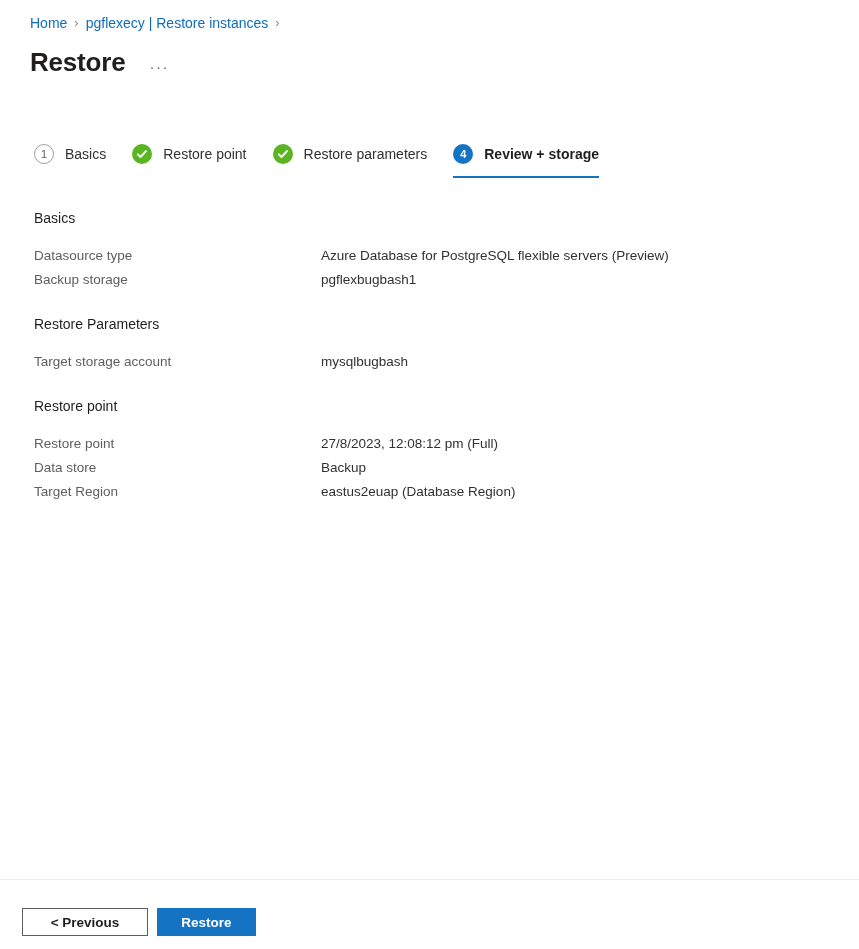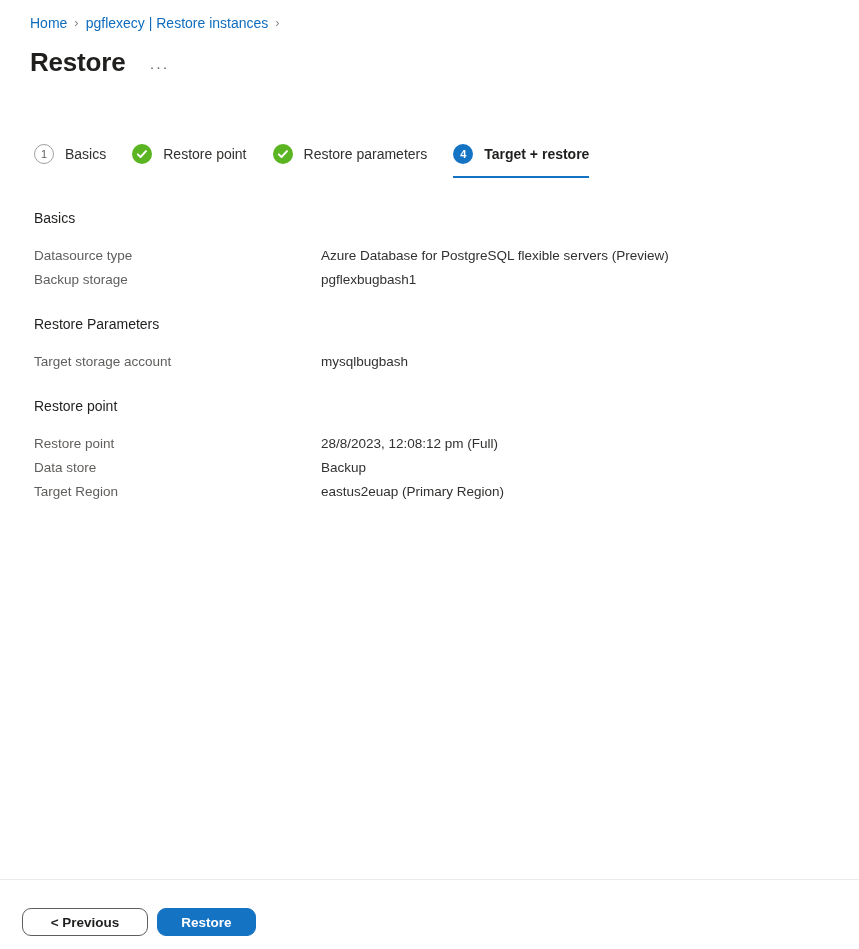--- a/index.html
+++ b/index.html
@@ -191,21 +191,21 @@
     align-items: center;
   }
   .btn {
     height: 28px;
     font-size: 13.5px;
     font-family: "Liberation Sans", sans-serif;
     display: inline-flex;
     align-items: center;
     justify-content: center;
     cursor: pointer;
-    border-radius: 9px;
+    border-radius: 0;
     padding: 0 14px;
   }
   .btn-secondary {
     width: 126px;
     background: #ffffff;
     border: 1px solid #605e5c;
     color: #201f1e;
     font-weight: bold;
   }
   .btn-primary {
@@ -257,21 +257,21 @@
         <svg width="12" height="12" viewBox="0 0 12 12" aria-hidden="true">
           <path d="M1.8 6.3 L4.5 9 L10 3.1" fill="none" stroke="#ffffff" stroke-width="1.9" stroke-linecap="round" stroke-linejoin="round"></path>
         </svg>
       </span>
       <span class="step-label">Restore parameters</span>
 
     </div>
 
     <div class="step is-current">
       <span class="step-badge badge-current">4</span>
-      <span class="step-label">Target + restore</span>
+      <span class="step-label">Review + storage</span>
       <span class="step-underline"></span>
     </div>
 
   </div>
 
   <div class="content">
 
     <section class="section">
       <h2 class="section-heading">Basics</h2>
       <div class="kv-row">
@@ -289,29 +289,29 @@
       <div class="kv-row">
         <span class="kv-label">Target storage account</span>
         <span class="kv-value">mysqlbugbash</span>
       </div>
     </section>
 
     <section class="section">
       <h2 class="section-heading">Restore point</h2>
       <div class="kv-row">
         <span class="kv-label">Restore point</span>
-        <span class="kv-value">28/8/2023, 12:08:12 pm (Full)</span>
+        <span class="kv-value">27/8/2023, 12:08:12 pm (Full)</span>
       </div>
       <div class="kv-row">
         <span class="kv-label">Data store</span>
         <span class="kv-value">Backup</span>
       </div>
       <div class="kv-row">
         <span class="kv-label">Target Region</span>
-        <span class="kv-value">eastus2euap (Primary Region)</span>
+        <span class="kv-value">eastus2euap (Database Region)</span>
       </div>
     </section>
 
   </div>
 
   <div class="footer-divider"></div>
   <div class="footer">
     <button class="btn btn-secondary">&lt; Previous</button>
     <button class="btn btn-primary">Restore</button>
   </div>

